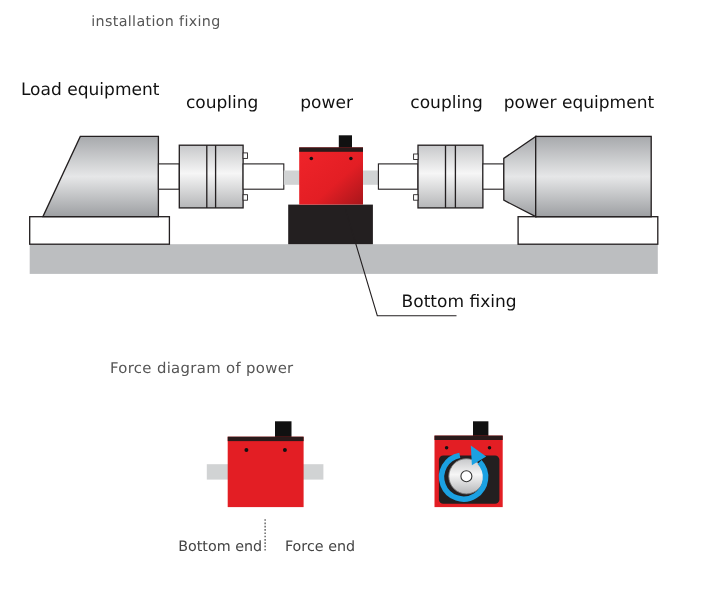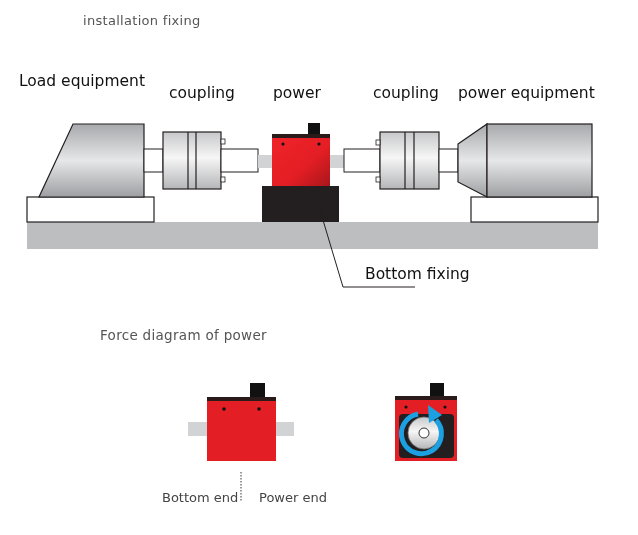--- a/index.html
+++ b/index.html
@@ -102,13 +102,13 @@
     <circle cx="424" cy="433" r="5" fill="#fff" stroke="#333" stroke-width="1"></circle>
     <path d="M 436 420 A 20 20 0 1 1 418 414" fill="none" stroke="#1ba1e2" stroke-width="5"></path>
     <polygon points="428,405 442,415 429,423" fill="#1ba1e2"></polygon>
   </g>
 </svg>
 
 <div class="txt label" style="left:345px; top:265px;margin-left:20px;">Bottom fixing</div>
 
 <div class="txt title" style="left:100px; top:327px; font-size:13.5px;">Force diagram of power</div>
 <div class="txt small" style="left:162px; top:490px;">Bottom end</div>
-<div class="txt small" style="left:259px; top:490px;">Power end</div>
+<div class="txt small" style="left:259px; top:490px;">Force end</div>
 
 </body></html>

